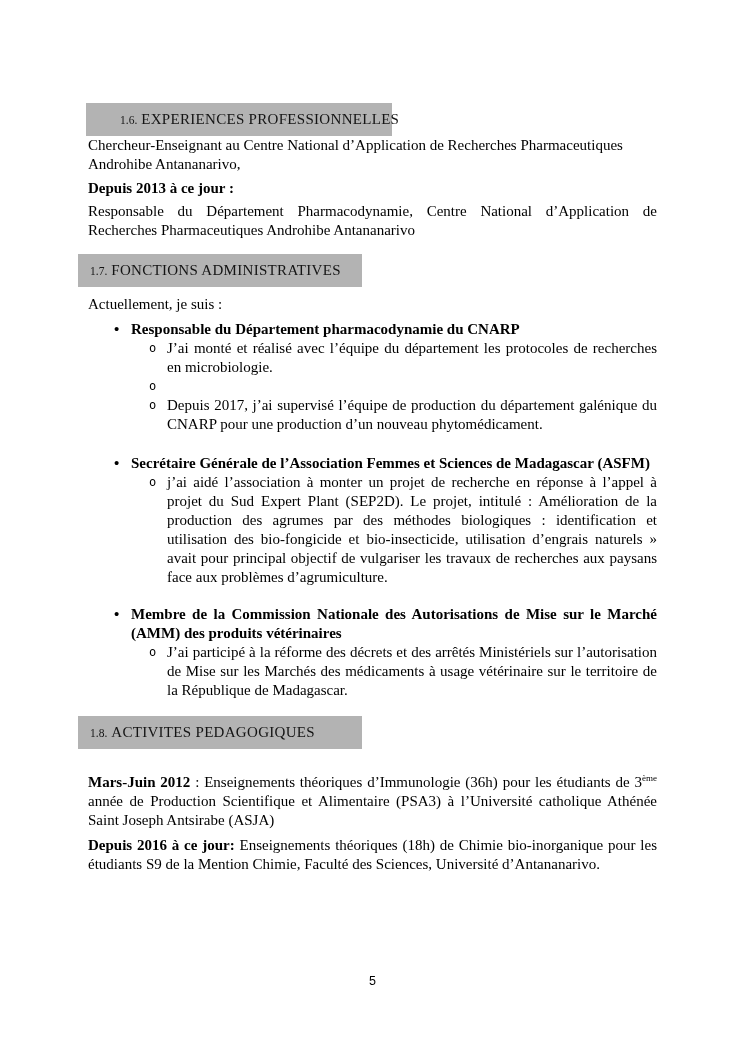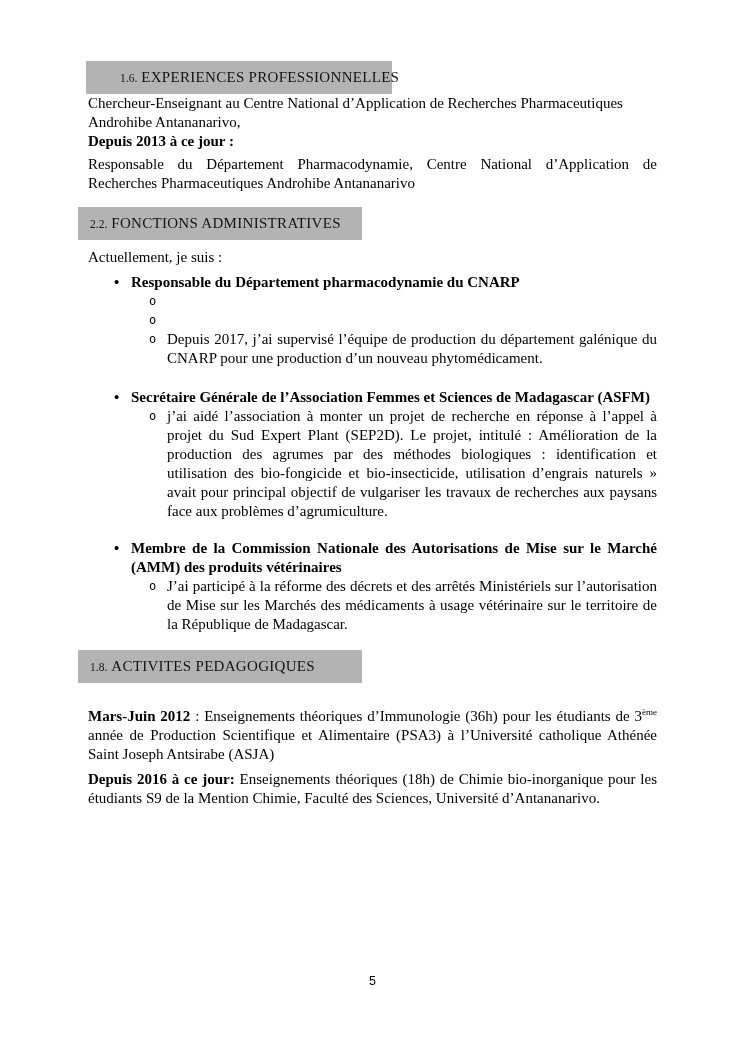--- a/index.html
+++ b/index.html
@@ -18,32 +18,32 @@
     left:88px; top:0;
     width:569px;
   }
   .section-bar {
     background:#b3b3b3;
     width:262px;
     padding:8px 10px 8px 12px;
     color:#141414;
     white-space:nowrap;
   }
-  .bar-1 { margin-top:61px; margin-left:-2px;padding-left:34px; }
+  .bar-1 { margin-top:103px; margin-left:-2px;padding-left:34px; }
   .bar-2 { margin-top:14px; margin-left:-10px; }
   .bar-3 { margin-top:16px; margin-left:-10px; }
   .sec-num { font-size:11.5px; margin-right:4px; }
   .sec-title { font-size:15px; letter-spacing:0.3px; }
 
   p { margin:0; line-height:19px; }
   .label { font-weight:bold; }
   .b { font-weight:bold; }
   .just { text-align:justify; }
   .mt4 { margin-top:4px; }
-  .mt5 { }
+  .mt5 { margin-top:5px; }
   .mt6 { margin-top:6px; }
   .mt8 { margin-top:8px; }
   .mt13 { margin-top:13px; }
   .mt18 { margin-top:18px; }
   .mt20 { margin-top:20px; }
   .mt24 { margin-top:24px; }
 
   .role-title-row { display:flex; }
   .m1 {
     flex:none; width:17px; margin-left:26px;
@@ -77,32 +77,33 @@
     <div class="section-bar bar-1">
       <span class="sec-num">1.6.</span><span class="sec-title">EXPERIENCES PROFESSIONNELLES</span>
     </div>
 
     <p>Chercheur-Enseignant au Centre National d’Application de Recherches Pharmaceutiques Androhibe Antananarivo,</p>
 
     <p class="label mt5">Depuis 2013 à ce jour :</p>
     <p class="just mt4">Responsable du Département Pharmacodynamie, Centre National d’Application de Recherches Pharmaceutiques Androhibe Antananarivo</p>
 
     <div class="section-bar bar-2">
-      <span class="sec-num">2.2.</span><span class="sec-title">FONCTIONS ADMINISTRATIVES</span>
+      <span class="sec-num">1.7.</span><span class="sec-title">FONCTIONS ADMINISTRATIVES</span>
     </div>
 
     <p class="mt8">Actuellement, je suis :</p>
 
     <div class="role mt6">
       <div class="role-title-row">
         <span class="m1">•</span>
         <div class="role-title">Responsable du Département pharmacodynamie du CNARP</div>
       </div>
       <div class="sub">
         <span class="m2">o</span>
+        <div class="sub-text">J’ai monté et réalisé avec l’équipe du département les protocoles de recherches en microbiologie.</div>
       </div>
       <div class="sub">
         <span class="m2">o</span>
       </div>
       <div class="sub">
         <span class="m2">o</span>
         <div class="sub-text">Depuis 2017, j’ai supervisé l’équipe de production du département galénique du CNARP pour une production d’un nouveau phytomédicament.</div>
       </div>
     </div>
 

